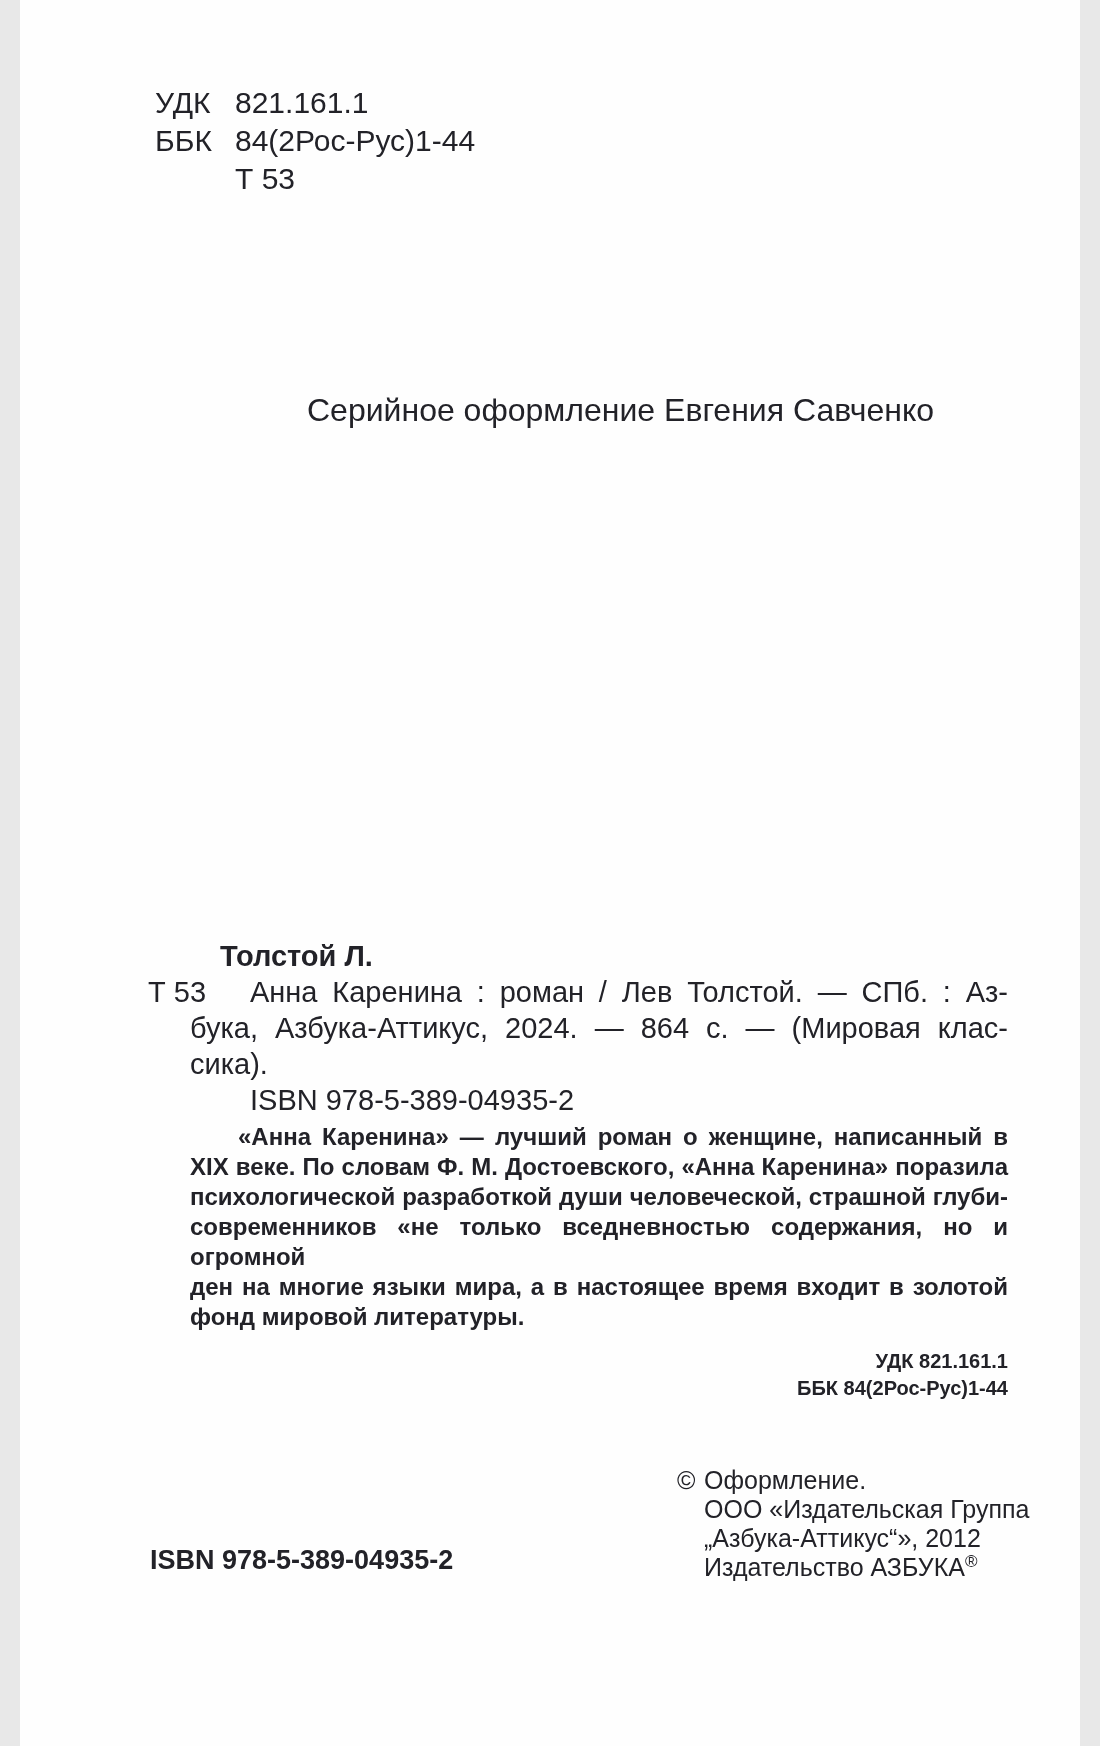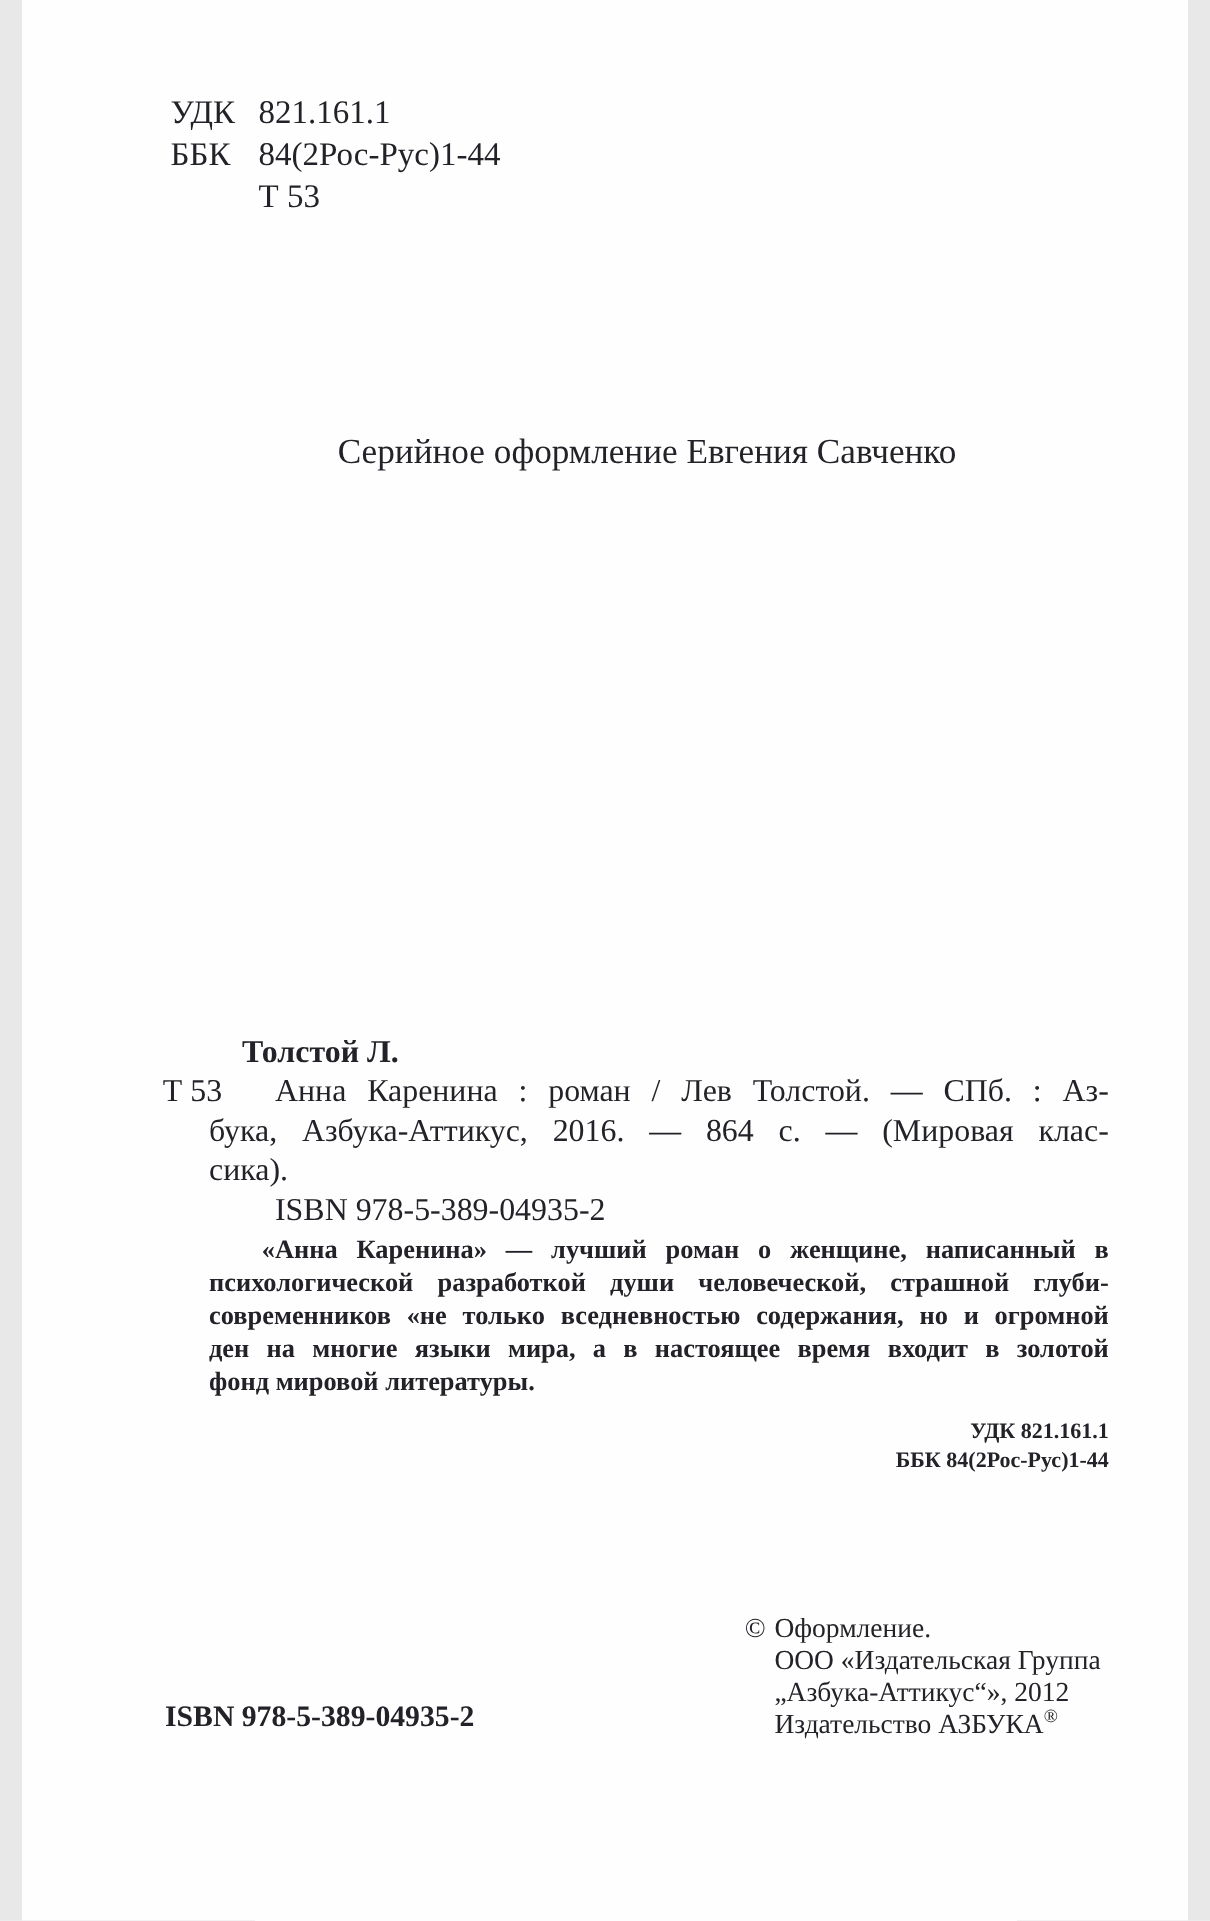--- a/index.html
+++ b/index.html
@@ -7,21 +7,21 @@
     padding: 0;
     background: #e8e8e8;
   }
   .page {
     position: relative;
     width: 1060px;
     height: 1746px;
     margin: 0 auto;
     background: #fefefe;
     color: #222228;
-    font-family: Liberation Serif, serif;
+    font-family: Liberation Sans, sans-serif;
     overflow: hidden;
   }
 
   
   .top-block {
     position: absolute;
     left: 135px;
     top: 84px;
     font-size: 30px;
     line-height: 38px;
@@ -149,26 +149,27 @@
     </div>
   </div>
 
   <div class="series-note">Серийное оформление Евгения Савченко</div>
 
   <div class="card-sign">Т 53</div>
 
   <div class="catalog-card">
     <div class="card-author">Толстой Л.</div>
     <div class="bib-line-first justify-line">Анна Каренина : роман / Лев Толстой. — СПб. : Аз-</div>
-    <div class="justify-line">бука, Азбука-Аттикус, 2016. — 864 с. — (Мировая клас-</div>
+    <div class="justify-line">бука, Азбука-Аттикус, 2024. — 864 с. — (Мировая клас-</div>
     <div>сика).</div>
     <div class="card-isbn">ISBN 978-5-389-04935-2</div>
 
     <div class="annotation">
       <div class="ann-line ann-first">«Анна Каренина» — лучший роман о женщине, написанный в</div>
+      <div class="ann-line">XIX веке. По словам Ф. М. Достоевского, «Анна Каренина» поразила</div>
       <div class="ann-line">психологической разработкой души человеческой, страшной глуби-</div>
       <div class="ann-line">современников «не только вседневностью содержания, но и огромной</div>
       <div class="ann-line">ден на многие языки мира, а в настоящее время входит в золотой</div>
       <div class="ann-line ann-last">фонд мировой литературы.</div>
     </div>
 
     <div class="udk-small">
       <div>УДК 821.161.1</div>
       <div>ББК 84(2Рос-Рус)1-44</div>
     </div>

